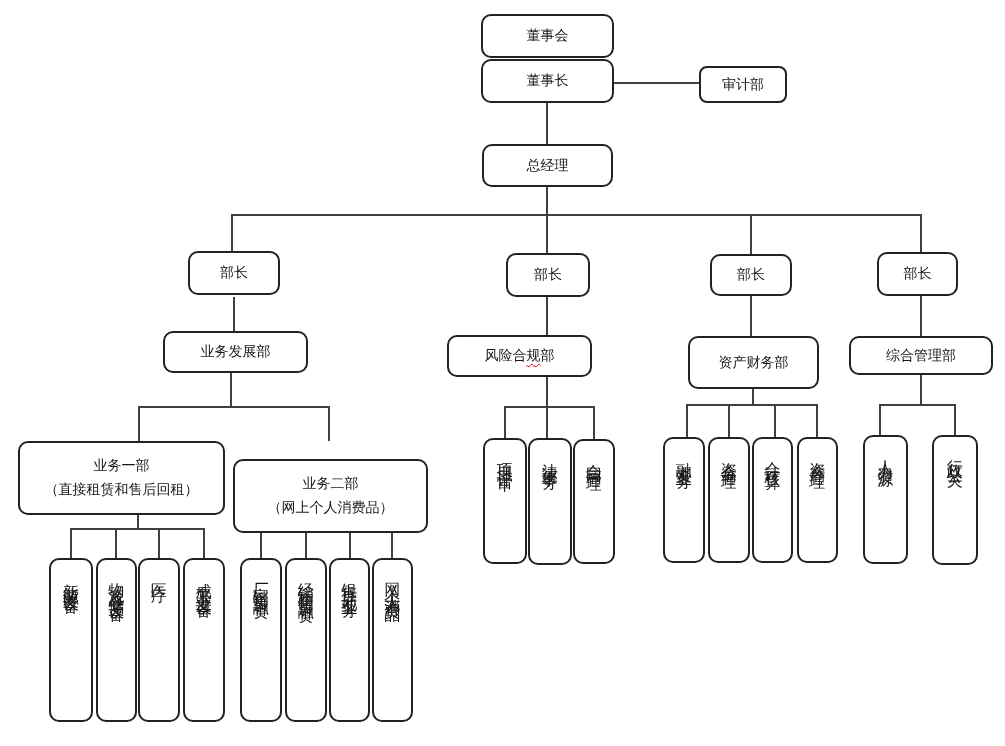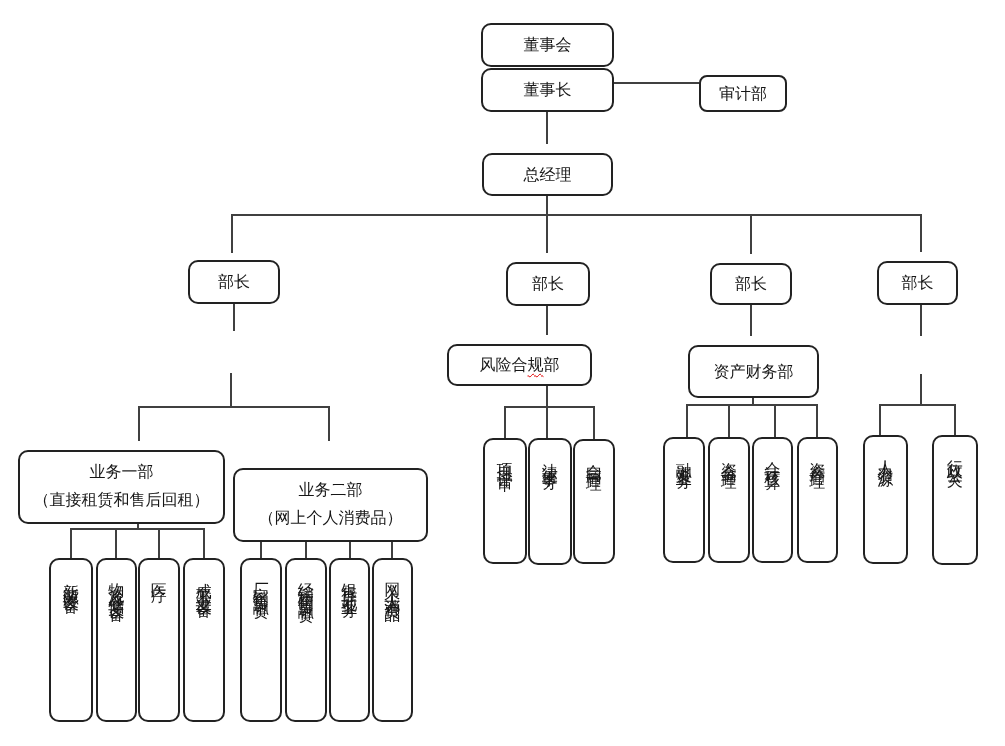--- a/index.html
+++ b/index.html
@@ -4,21 +4,21 @@
 <style>
   html,body{margin:0;padding:0;background:#ffffff;}
   .canvas{
     position:relative;width:1005px;height:746px;background:#ffffff;overflow:hidden;
     font-family:"Liberation Sans","DejaVu Sans",sans-serif;color:#161616;
   }
   .node{
     position:absolute;box-sizing:border-box;background:#ffffff;
     border:2px solid #222222;border-radius:10px;
     display:flex;align-items:center;justify-content:center;
-    text-align:center;font-size:16px;line-height:1.25;z-index:2;margin-top:9px;
+    text-align:center;font-size:14px;line-height:1.25;z-index:2;
   }
   .node.two-line{flex-direction:column;line-height:1.75;font-family:Liberation Mono, monospace;}
   .vnode{
     position:absolute;box-sizing:border-box;background:#ffffff;
     border:2px solid #222222;border-radius:10px;
     display:flex;align-items:flex-start;justify-content:center;
     padding-top:10px;font-size:16px;z-index:2;
   }
   .vnode .vtext{
     writing-mode:vertical-rl;text-orientation:upright;
@@ -110,25 +110,31 @@
   <div class="node" style="left:506px;top:253px;width:84px;height:44px">
     <span>部长</span>
   </div>
   <div class="node" style="left:710px;top:254px;width:82px;height:42px">
     <span>部长</span>
   </div>
   <div class="node" style="left:877px;top:252px;width:81px;height:44px">
     <span>部长</span>
   </div>
 
+  <div class="node" style="left:163px;top:331px;width:145px;height:42px">
+    <span>业务发展部</span>
+  </div>
   <div class="node" style="left:447px;top:335px;width:145px;height:42px">
     <span><span>风险合</span><span class="flagged">规</span><span>部</span></span>
   </div>
   <div class="node" style="left:688px;top:336px;width:131px;height:53px">
     <span>资产财务部</span>
+  </div>
+  <div class="node" style="left:849px;top:336px;width:144px;height:39px">
+    <span>综合管理部</span>
   </div>
 
   <div class="node two-line" style="left:18px;top:441px;width:207px;height:74px">
     <span>业务一部</span>
     <span>（直接租赁和售后回租）</span>
   </div>
   <div class="node two-line" style="left:233px;top:459px;width:195px;height:74px">
     <span>业务二部</span>
     <span>（网上个人消费品）</span>
   </div>

